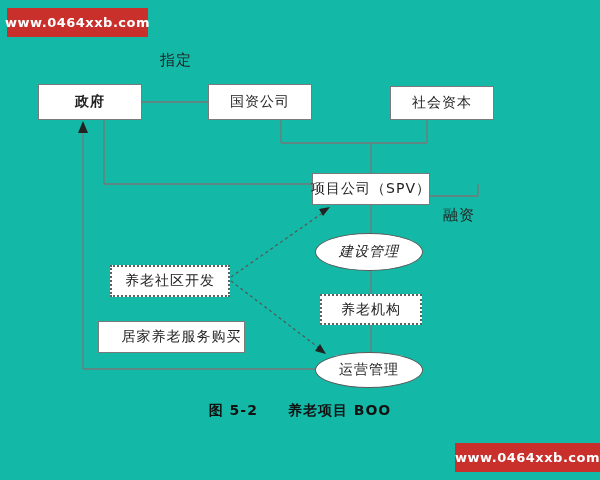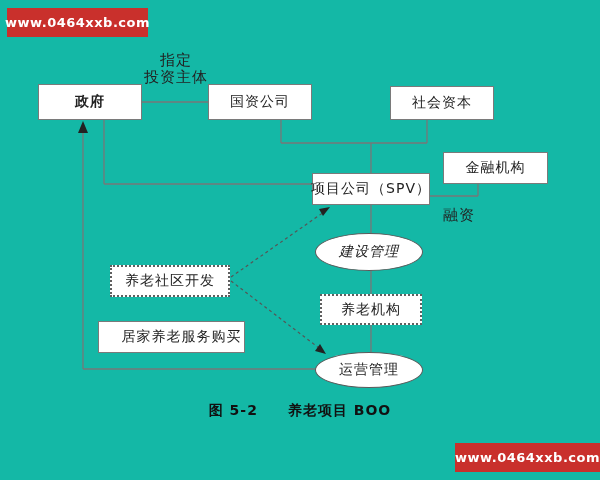--- a/index.html
+++ b/index.html
@@ -72,32 +72,30 @@
     <polygon points="326,354 315,351 320,344" fill="#222"></polygon>
   </svg>
 
   <div class="banner banner-top">www.0464xxb.com</div>
   <div class="banner banner-bottom">www.0464xxb.com</div>
 
   <div class="node" style="left:38px;top:84px;width:104px;height:36px;font-weight:bold;">政府</div>
   <div class="node" style="left:208px;top:84px;width:104px;height:36px;text-align:right;">国资公司</div>
   <div class="node" style="left:390px;top:86px;width:104px;height:34px;">社会资本</div>
   <div class="node" style="left:312px;top:173px;width:118px;height:32px;">项目公司（SPV）</div>
-  <div class="node" style="left:443px;top:152px;width:105px;height:32px;">金融机构</div>
   <div class="node" style="left:98px;top:321px;width:147px;height:32px;padding-left:20px;">居家养老服务购买</div>
 
   <div class="node dashedbox" style="left:110px;top:265px;width:120px;height:32px;">养老社区开发</div>
   <div class="node dashedbox" style="left:320px;top:294px;width:102px;height:31px;">养老机构</div>
 
   <div class="node ellipse" style="left:315px;top:233px;width:108px;height:38px;font-style:italic;">建设管理</div>
   <div class="node ellipse" style="left:315px;top:352px;width:108px;height:36px;">运营管理</div>
 
   <div class="lbl lbl2" style="left:140px;top:52px;width:72px;">
     <div>指定</div>
-    <div>投资主体</div>
   </div>
   <div class="lbl" style="left:443px;top:206px;">融资</div>
 
   <div class="caption">
     <span class="figno">图 5-2</span><span>养老项目 BOO</span>
   </div>
 
 </div>
 
 </body></html>

